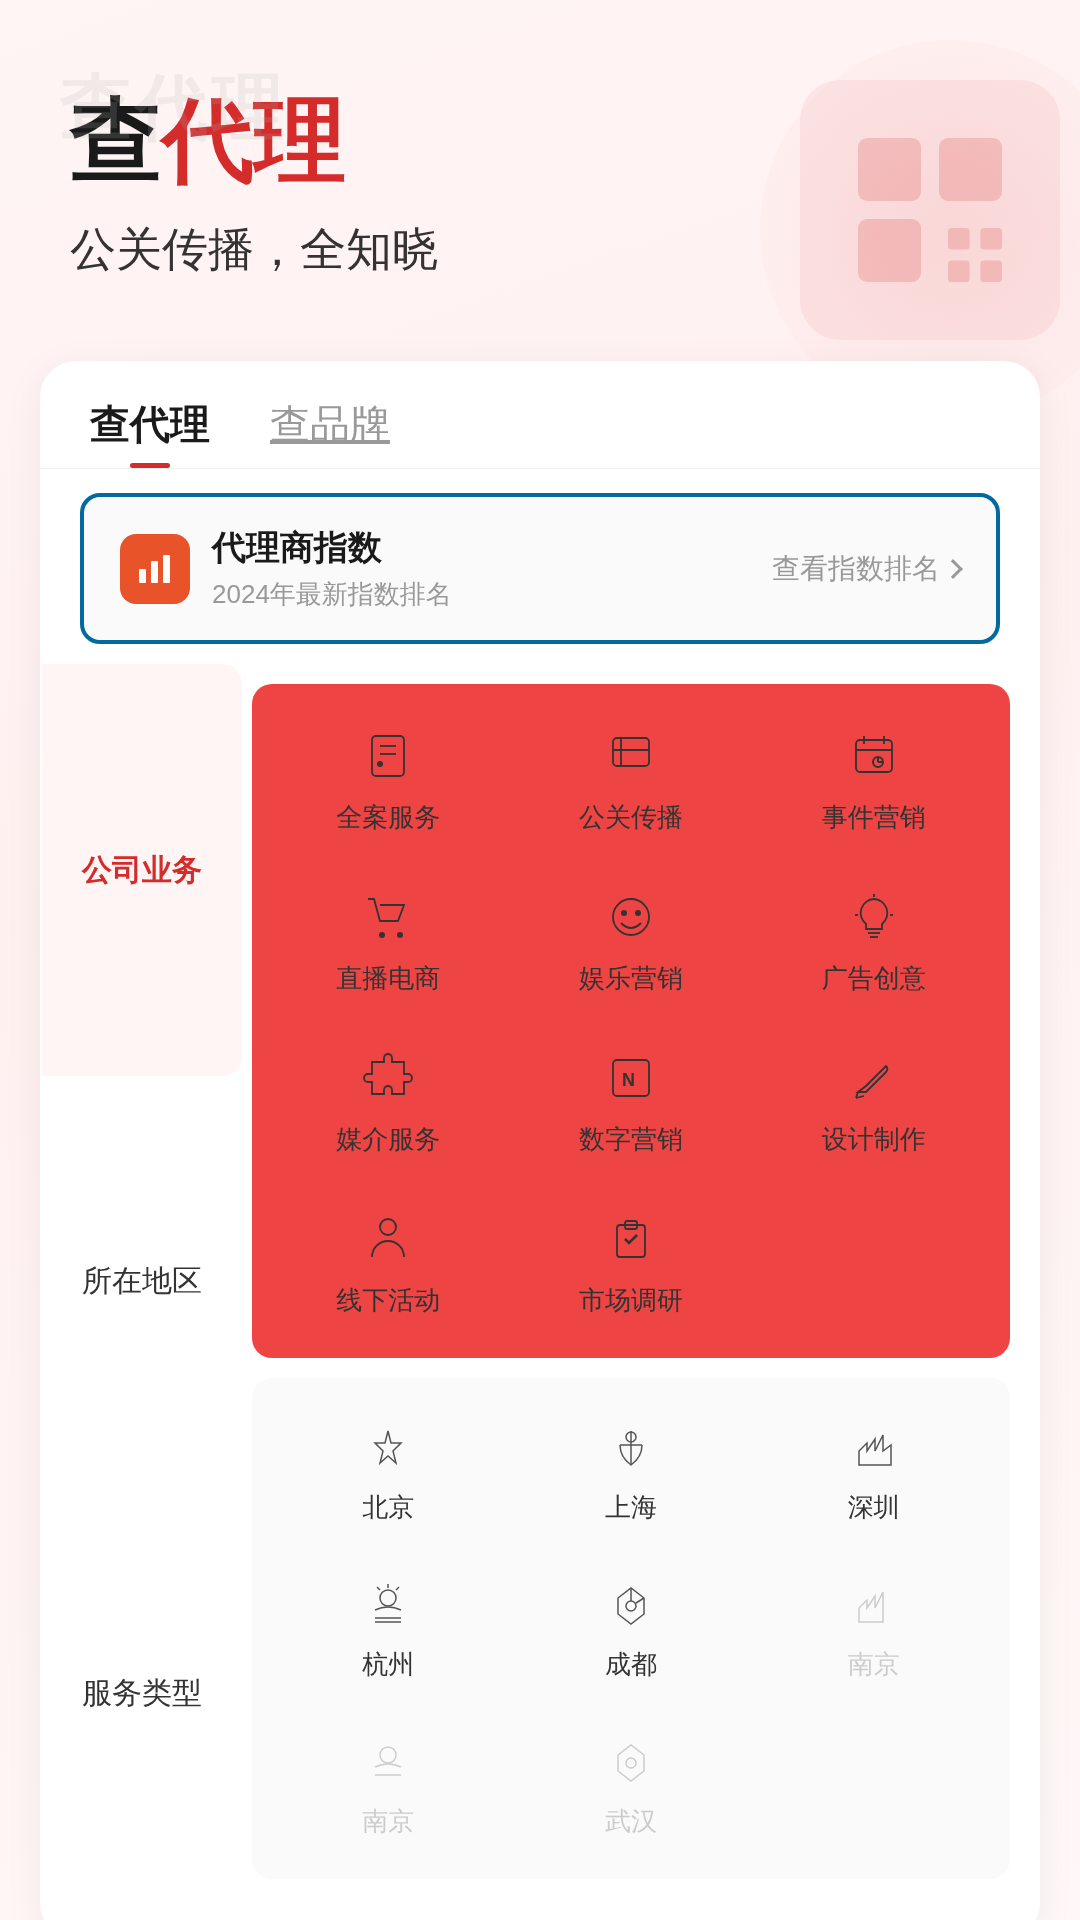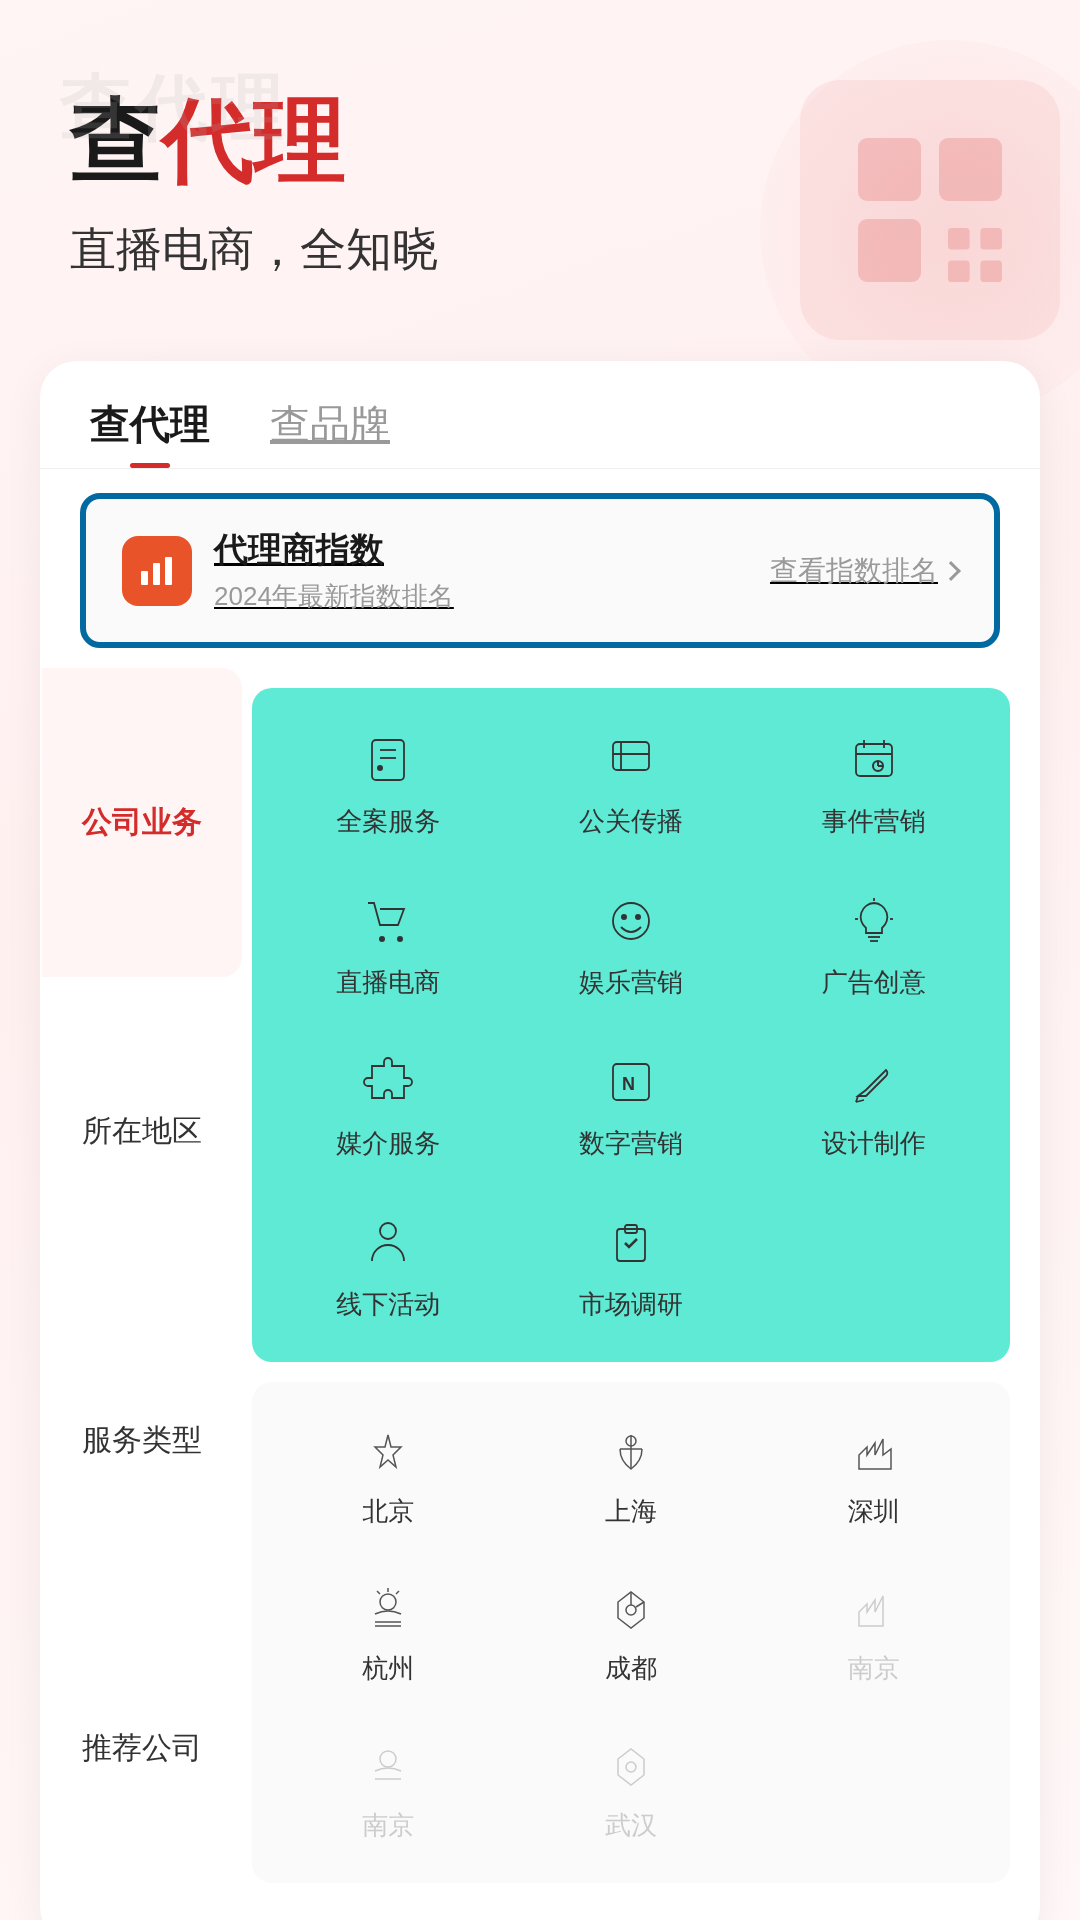--- a/index.html
+++ b/index.html
@@ -134,22 +134,21 @@
 
     
     .index-card {
       margin: 20px 40px;
       background: #fafafa;
       border-radius: 20px;
       padding: 28px 36px;
       display: flex;
       align-items: center;
       justify-content: space-between;
-      border: 6px solid #0369a1;
-      text-decoration: underline;
+      border: 4px solid #0369a1;
     }
     .index-card-left {
       display: flex;
       align-items: center;
       gap: 22px;
     }
     .index-icon {
       width: 70px;
       height: 70px;
       background: #e8532a;
@@ -225,21 +224,21 @@
       border-radius: 0 20px 20px 0;
     }
 
     .filter-content {
       flex: 1;
       padding: 20px 30px 20px 10px;
     }
 
     
     .business-grid {
-      background: #5eead4;
+      background: #ef4444;
       border-radius: 20px;
       padding: 20px;
       margin-bottom: 20px;
     }
     .grid-3 {
       display: grid;
       grid-template-columns: repeat(3, 1fr);
       gap: 10px;
     }
     .grid-item {
@@ -326,21 +325,21 @@
     <rect x="78" y="78" width="12" height="12" rx="2" fill="#d42b2b"></rect>
   </svg>
 </div>
 
 <div class="header">
   <div class="header-watermark-text">查代理</div>
   <div class="header-title">
     <span class="title-black">查</span>
       <span class="title-red">代理</span>
   </div>
-  <div class="header-subtitle">直播电商，全知晓</div>
+  <div class="header-subtitle">公关传播，全知晓</div>
 </div>
 
 <div class="main-card">
 
   <div class="tabs">
     <div class="tab-item active">查代理</div>
     <div class="tab-item inactive">查品牌</div>
   </div>
   <div class="tab-divider"></div>
 
@@ -363,21 +362,20 @@
       <span class="chevron-right"></span>
     </div>
   </div>
 
   <div class="filter-section">
 
     <div class="filter-sidebar">
       <div class="filter-sidebar-item active">公司业务</div>
       <div class="filter-sidebar-item">所在地区</div>
       <div class="filter-sidebar-item">服务类型</div>
-      <div class="filter-sidebar-item">推荐公司</div>
     </div>
 
     <div class="filter-content">
 
       <div class="business-grid">
         <div class="grid-3">
 
           <div class="grid-item">
             <div class="grid-item-icon">
               <svg viewBox="0 0 52 52">

